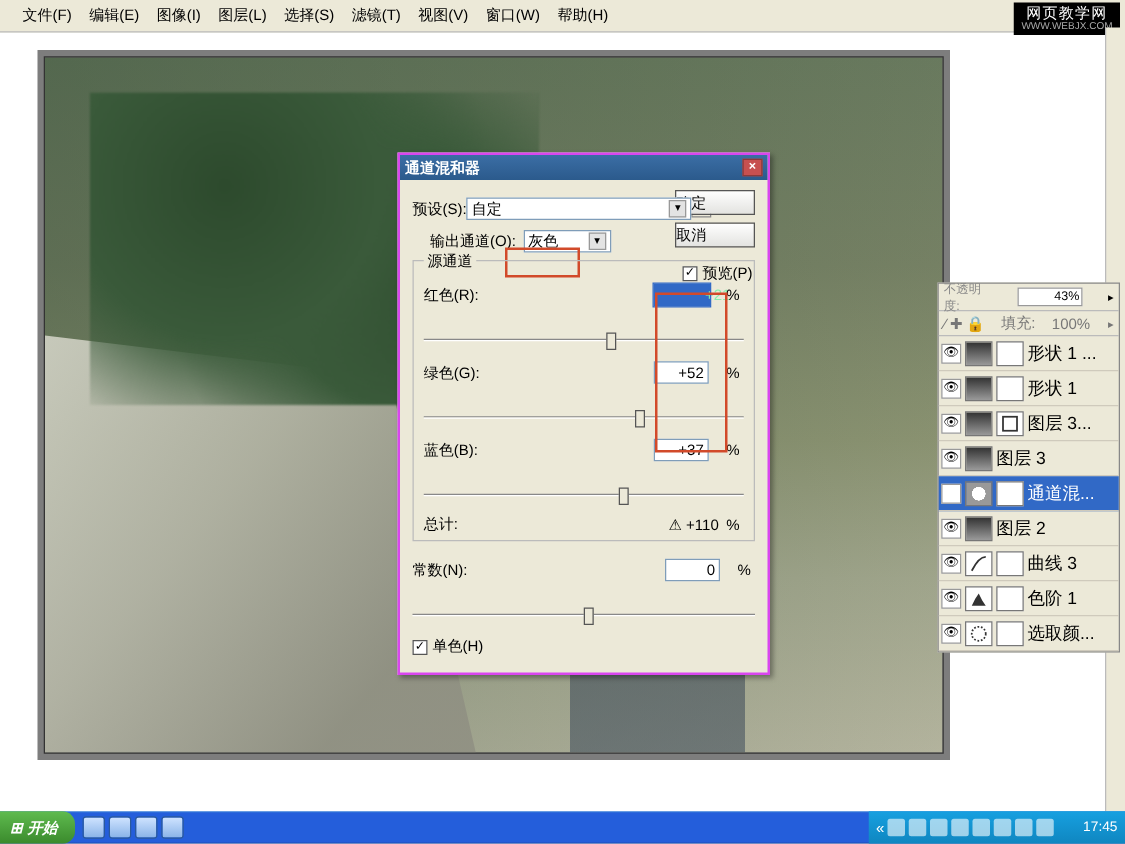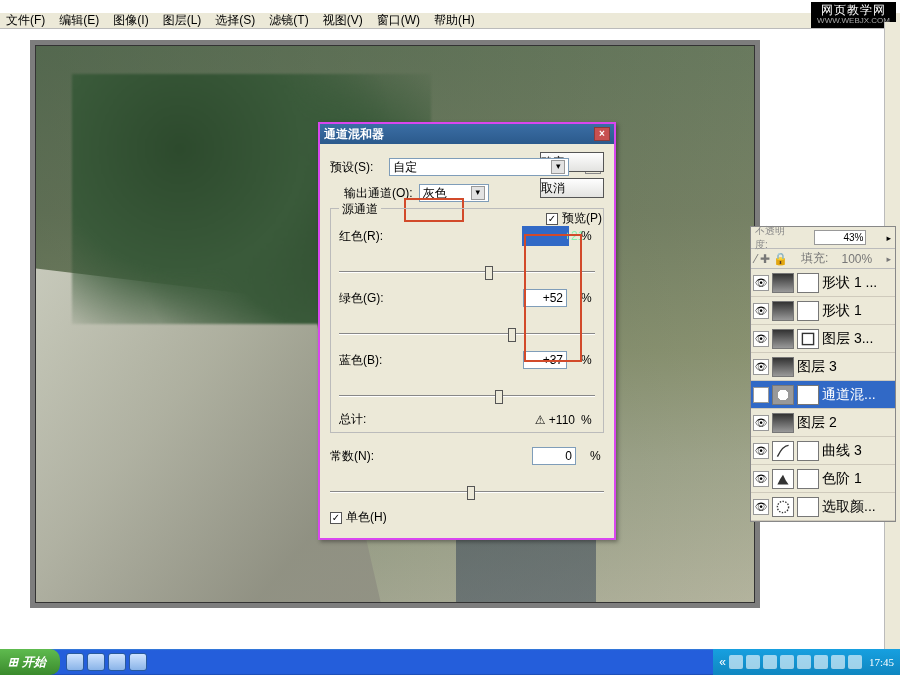--- a/index.html
+++ b/index.html
@@ -1,19 +1,19 @@
 <!DOCTYPE html>
 <html><head>
 <meta charset="utf-8">
 <style>
 * { box-sizing: border-box; margin: 0; padding: 0; font-family: "SimSun", "宋体", sans-serif; font-size: 12px; }
 body { width: 900px; height: 675px; background: #fff; position: relative; overflow: hidden; }
 
 
-.menubar { position: absolute; top: 13px; left: 0; right: 0; height: 16px; background: #ece9d8; display: flex; align-items: center; padding: 0 0; gap: 2px; border-bottom: 1px solid #bbb; }
+.menubar { position: absolute; top: 0; left: 0; right: 0; height: 26px; background: #ece9d8; display: flex; align-items: center; padding: 0 12px; gap: 2px; border-bottom: 1px solid #bbb; }
 .menubar span { padding: 2px 6px; cursor: default; }
 
 
 .watermark { position: absolute; top: 2px; right: 4px; background: #000; color: #fff; font-size: 11px; padding: 2px 6px; letter-spacing: 1px; line-height: 1.1; text-align: center; }
 .watermark small { display:block; color:#aaa; font-size:8px; letter-spacing:0;}
 
 
 .canvas-wrap { position: absolute; top: 40px; left: 30px; width: 730px; height: 568px; background:#7d7d7d; }
 .photo { position:absolute; inset:5px; background:
   linear-gradient(115deg, rgba(40,70,50,.35), rgba(160,180,150,.1)),
@@ -25,21 +25,21 @@
   background:radial-gradient(circle at 30% 30%, #2d4a2d 0%, #3a5a3a 40%, transparent 70%),
              radial-gradient(circle at 70% 60%, #2d4a2d 0%, #3a5a3a 35%, transparent 65%);
   filter:blur(1px); }
 .figure { position:absolute; right:22%; bottom:0; width:140px; height:300px; background:linear-gradient(#2a3644,#3c4a5a); border-radius:30px 30px 0 0; opacity:.55; }
 
 
 .dialog { position:absolute; top:122px; left:318px; width:298px; background:#ece9d8; border:2px solid #d946ef; box-shadow:2px 2px 4px rgba(0,0,0,.35); }
 .titlebar { height:20px; background:linear-gradient(#3b6ea5,#2b5a8c); color:#fff; display:flex; align-items:center; padding:0 4px; font-weight:bold; font-size:12px; }
 .titlebar .x { margin-left:auto; width:16px; height:14px; background:#c75050; color:#fff; text-align:center; line-height:12px; border:1px solid #8a3a3a; font-family:Arial; font-size:10px; }
 .dlg-body { padding:8px 10px 12px; position:relative; }
-.row { display:flex; align-items:center; margin:6px 0; gap:16px; }
+.row { display:flex; align-items:center; margin:6px 0; gap:0; }
 .lbl { white-space:nowrap; }
 .select { flex:0 0 auto; height:18px; border:1px solid #7f9db9; background:#fff; display:flex; align-items:center; padding:0 3px; position:relative; }
 .select .arrow { margin-left:auto; width:14px; height:14px; background:#e3e3e3; border:1px solid #999; text-align:center; line-height:10px; font-size:9px; }
 .preset-sel { width:180px; }
 .outch-sel { width:70px; }
 .fieldset { border:1px solid #bbb; padding:8px 8px 4px; margin-top:6px; position:relative; }
 .fieldset .legend { position:absolute; top:-8px; left:8px; background:#ece9d8; padding:0 3px; }
 .slider-row { display:grid; grid-template-columns:60px 1fr 44px 14px; align-items:center; gap:14px; margin:10px 0 2px; }
 .track { position:relative; height:2px; border-top:1px solid #888; border-bottom:1px solid #fff; margin:12px 0 6px; grid-column:1 / span 4; }
 .thumb { position:absolute; top:-6px; width:8px; height:14px; background:#ece9d8; border:1px solid #555; }
@@ -71,21 +71,21 @@
 .lname { font-size:14px; white-space:nowrap; overflow:hidden; }
 
 
 .taskbar { position:absolute; left:0; right:0; bottom:0; height:26px; background:linear-gradient(#3a81d8,#245edb 6%, #245edb 94%, #1b49a8); display:flex; align-items:center; }
 .start { height:100%; background:linear-gradient(#5fbb4f,#3a8a2c); color:#fff; display:flex; align-items:center; padding:0 14px 0 8px; gap:4px; font-weight:bold; border-radius:0 10px 10px 0; font-style:italic; }
 .tb-icons { display:flex; gap:3px; padding:0 6px; }
 .tb-icons span { width:18px; height:18px; background:linear-gradient(#cfe3ff,#8ab4e8); border-radius:3px; border:1px solid #2a5a9c; }
 .tb-task { height:20px; background:linear-gradient(#6ea7e8,#3a7fd8); border:1px solid #2a5a9c; color:#fff; display:flex; align-items:center; padding:0 8px; gap:4px; margin-left:4px; }
 .tray { margin-left:auto; height:100%; background:linear-gradient(#17a0e0,#0f86c0); display:flex; align-items:center; padding:0 6px; gap:3px; color:#fff; }
 .tray span.ic { width:14px; height:14px; background:rgba(255,255,255,.6); border-radius:2px; }
-.clock { margin-left:4px; font-size:11px;font-family:Liberation Serif, serif; }
+.clock { margin-left:20px; font-size:11px; }
 
 .scrollcap { position:absolute; right:0; top:22px; bottom:26px; width:16px; background:#ece9d8; border-left:1px solid #bbb; }
 </style>
 </head>
 <body>
 
 <div class="menubar">
   <span>文件(F)</span>
   <span>编辑(E)</span>
   <span>图像(I)</span>

